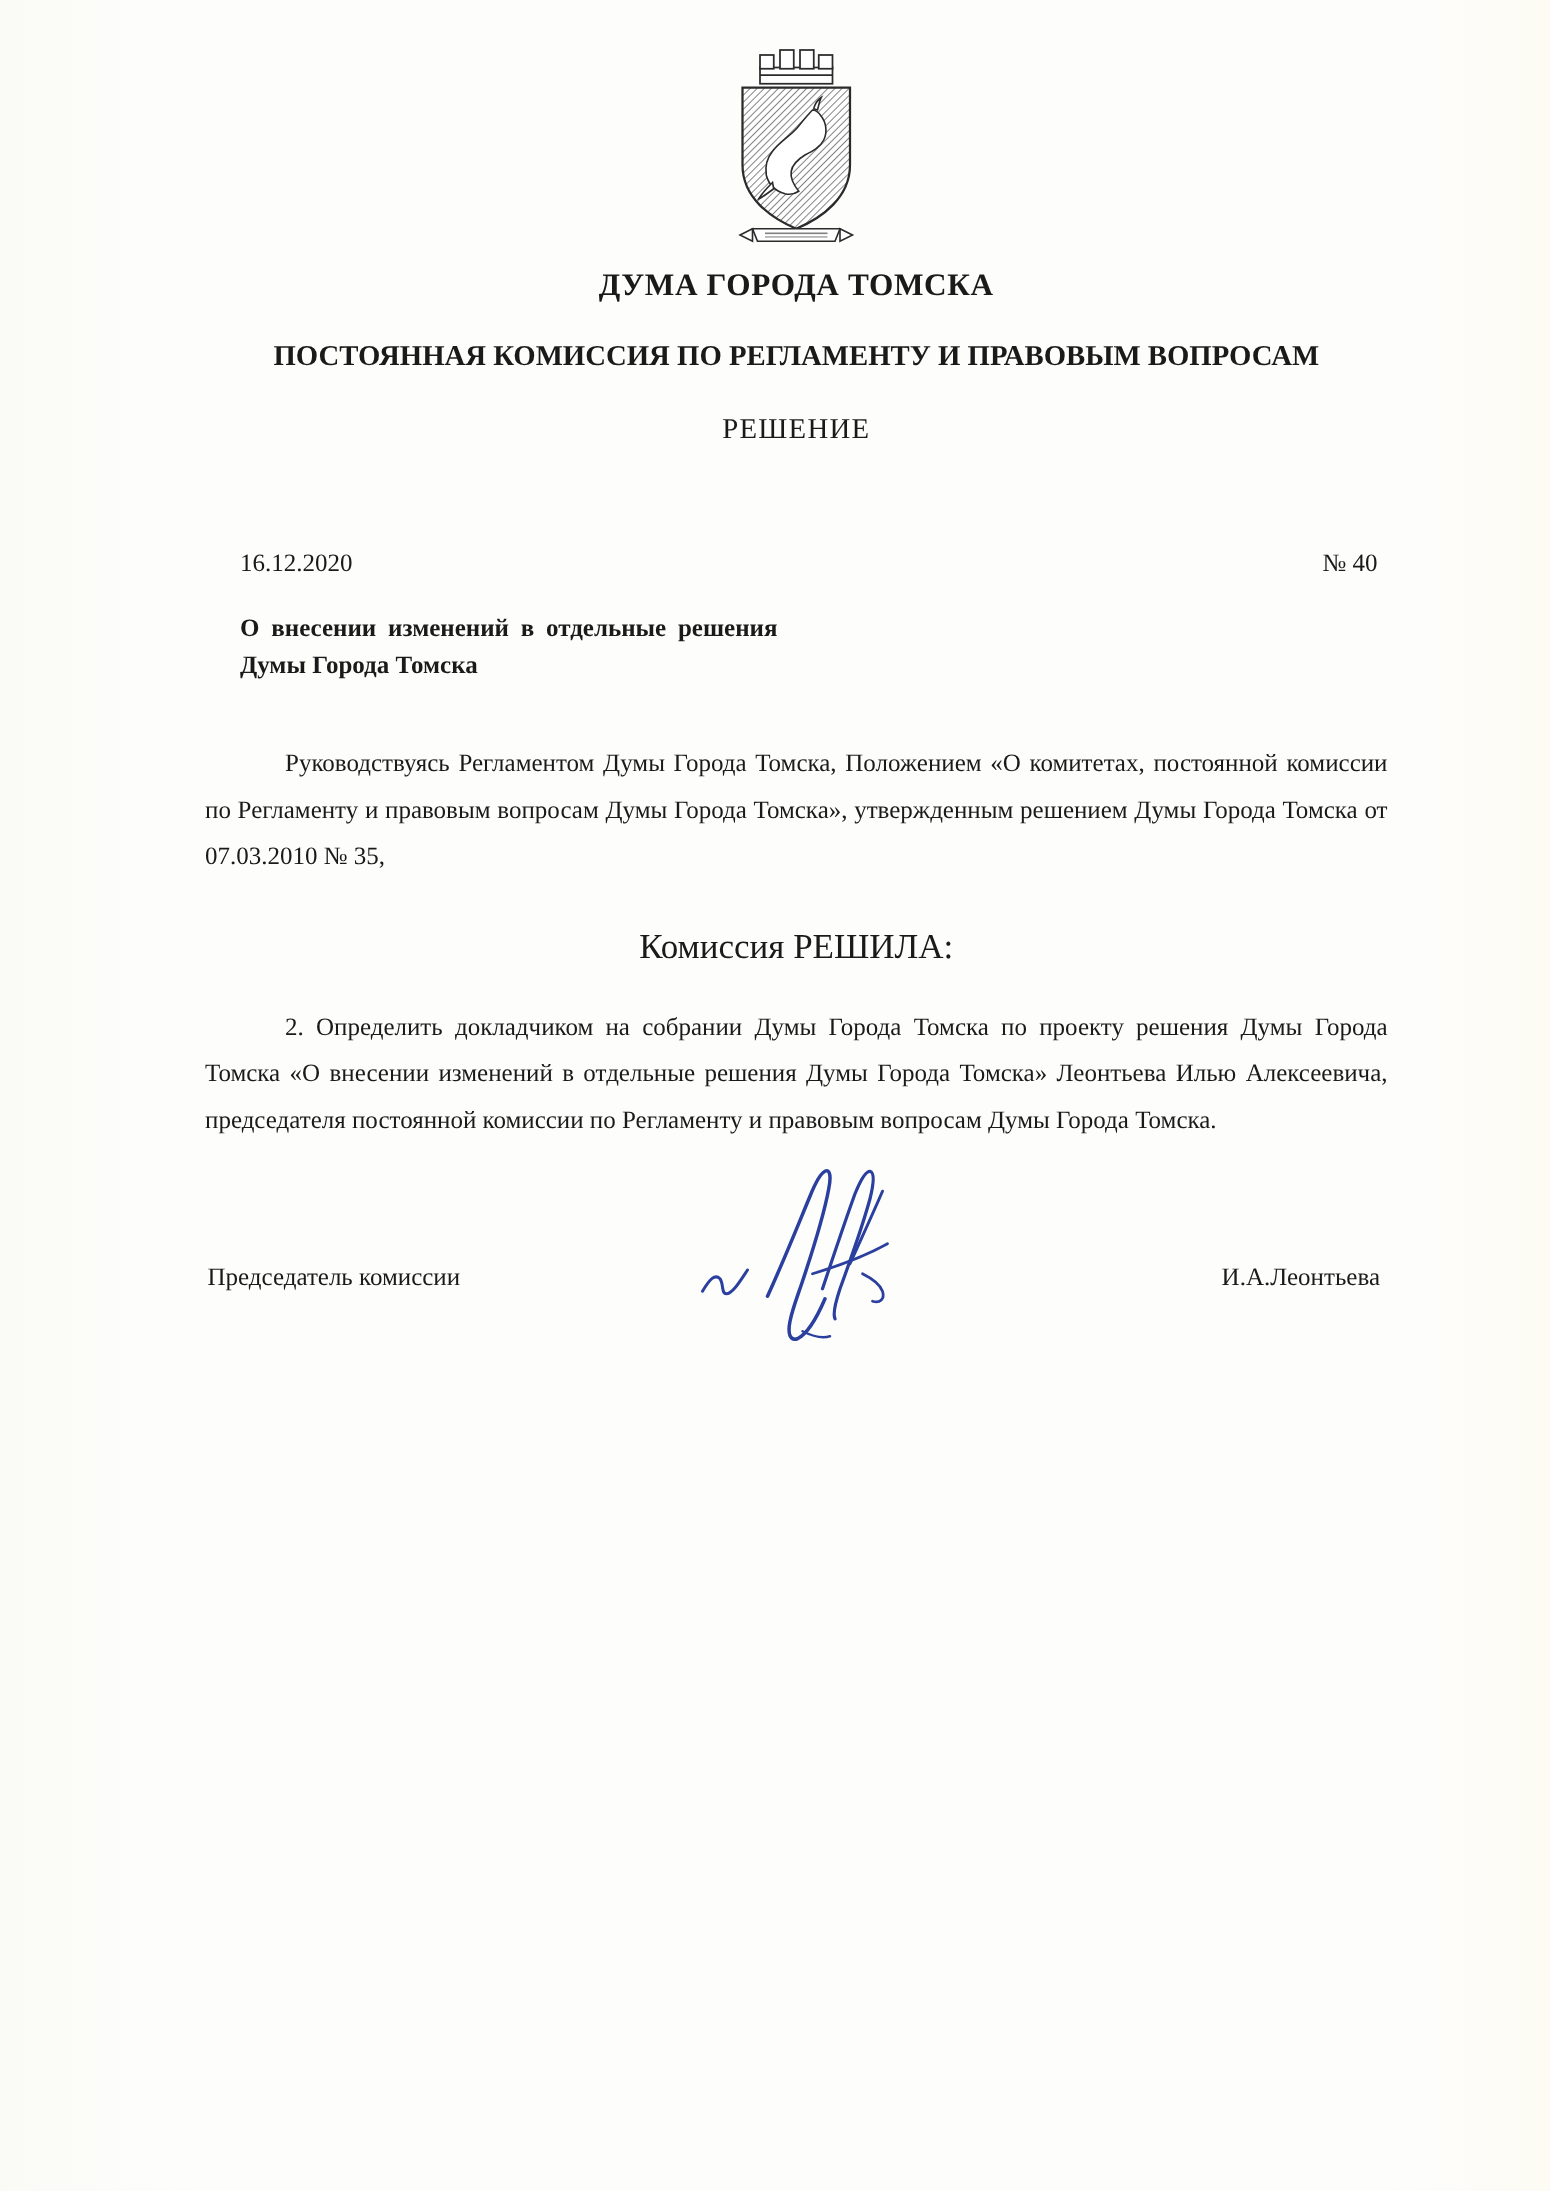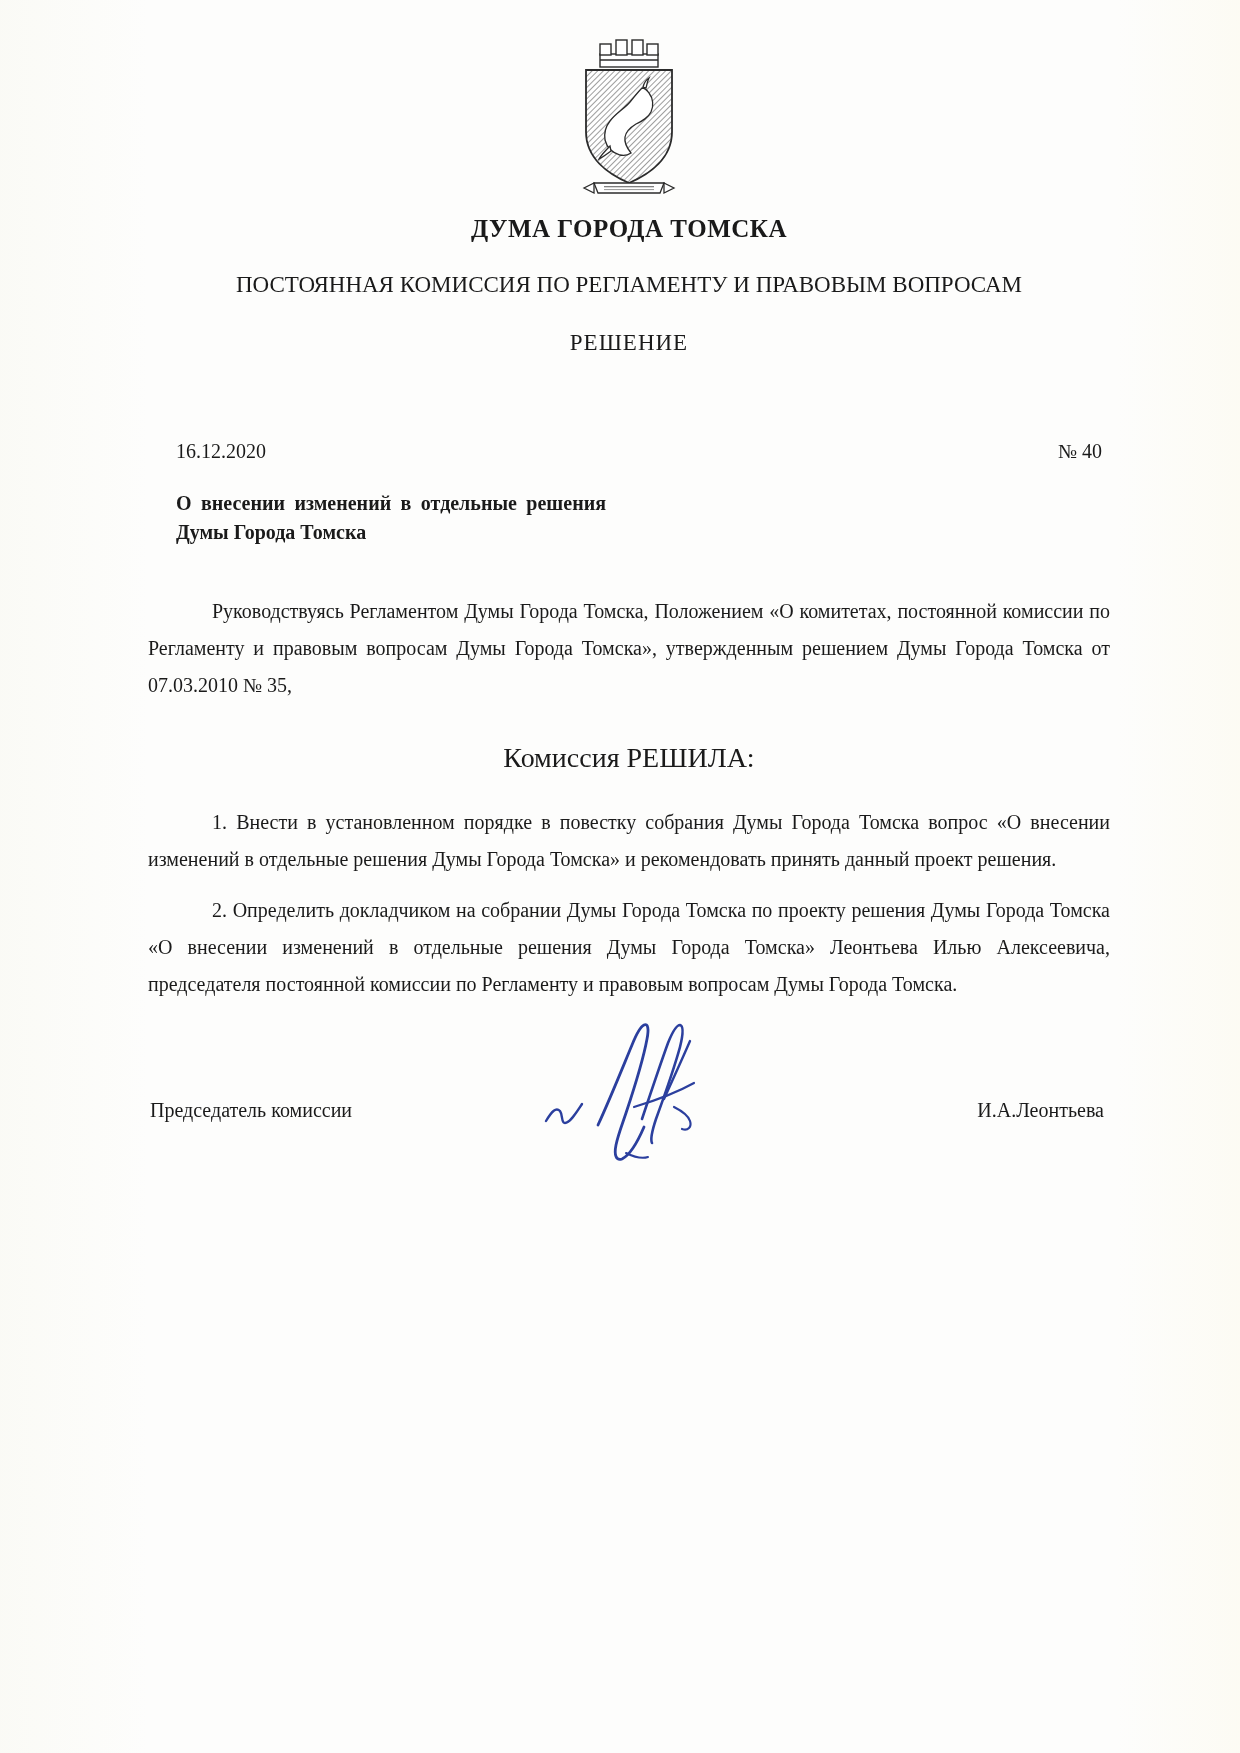--- a/index.html
+++ b/index.html
@@ -27,21 +27,21 @@
     position: absolute;
     inset: 0;
     background:
       linear-gradient(90deg, rgba(250,250,245,0.9) 0%, rgba(255,255,255,0) 12%),
       linear-gradient(270deg, rgba(252,250,240,0.7) 0%, rgba(255,255,255,0) 10%);
     pointer-events: none;
   }
 
   .content {
     position: absolute;
-    left: 148px;
+    left: 164px;
     right: 130px;
     top: 0;
   }
 
   
   .emblem-wrap {
     width: 100%;
     display: flex;
     justify-content: center;
     margin-top: 36px;
@@ -56,21 +56,21 @@
   .org-title {
     text-align: center;
     font-size: 25px;
     font-weight: bold;
     letter-spacing: 0.5px;
     margin-top: 14px;
   }
   .commission-title {
     text-align: center;
     font-size: 23px;
-    font-weight: normal;
+    font-weight: bold;
     line-height: 1.35;
     margin-top: 26px;
     padding: 0 18px;
   }
   .doc-type {
     text-align: center;
     font-size: 23px;
     font-weight: normal;
     letter-spacing: 1px;
     margin-top: 30px;
@@ -204,21 +204,20 @@
       <div class="meta-number">№ 40</div>
     </div>
 
     <div class="subject">О внесении изменений в отдельные решения Думы Города Томска</div>
 
     <div class="body-block">
       <p class="para">Руководствуясь Регламентом Думы Города Томска, Положением «О комитетах, постоянной комиссии по Регламенту и правовым вопросам Думы Города Томска», утвержденным решением Думы Города Томска от 07.03.2010 № 35,</p>
 
       <div class="decision-line">Комиссия РЕШИЛА:</div>
 
-      <p class="para">1. Внести в установленном порядке в повестку собрания Думы Города Томска вопрос «О внесении изменений в отдельные решения Думы Города Томска» и рекомендовать принять данный проект решения.</p>
       <p class="para">2. Определить докладчиком на собрании Думы Города Томска по проекту решения Думы Города Томска «О внесении изменений в отдельные решения Думы Города Томска» Леонтьева Илью Алексеевича, председателя постоянной комиссии по Регламенту и правовым вопросам Думы Города Томска.</p>
     </div>
 
     <div class="sign-row">
       <div class="sign-left">Председатель комиссии</div>
 
       <div class="signature">
         <svg viewBox="0 0 210 180" width="210" height="180" xmlns="http://www.w3.org/2000/svg">
           <g fill="none" stroke="#2b3f9e" stroke-linecap="round" stroke-linejoin="round">
             <path d="M8,118 C14,108 18,104 22,108 C25,112 23,120 27,120 C32,120 38,110 44,101" stroke-width="2.4"></path>

